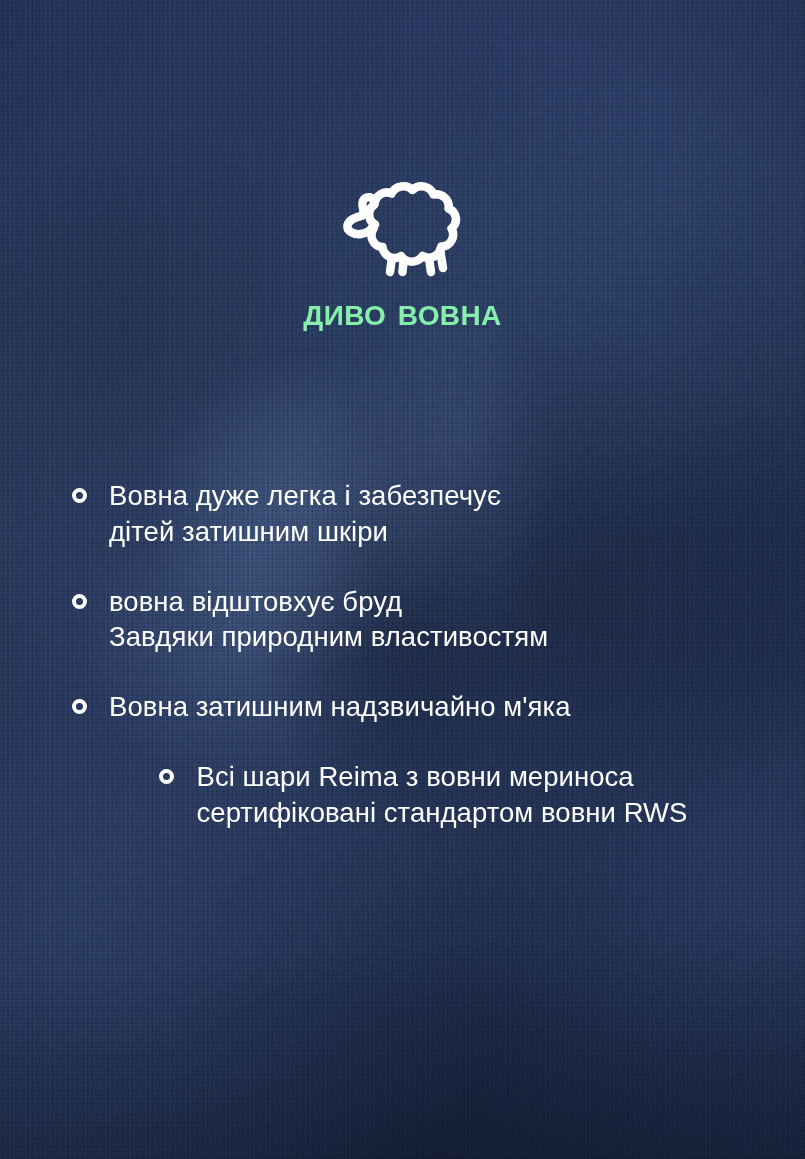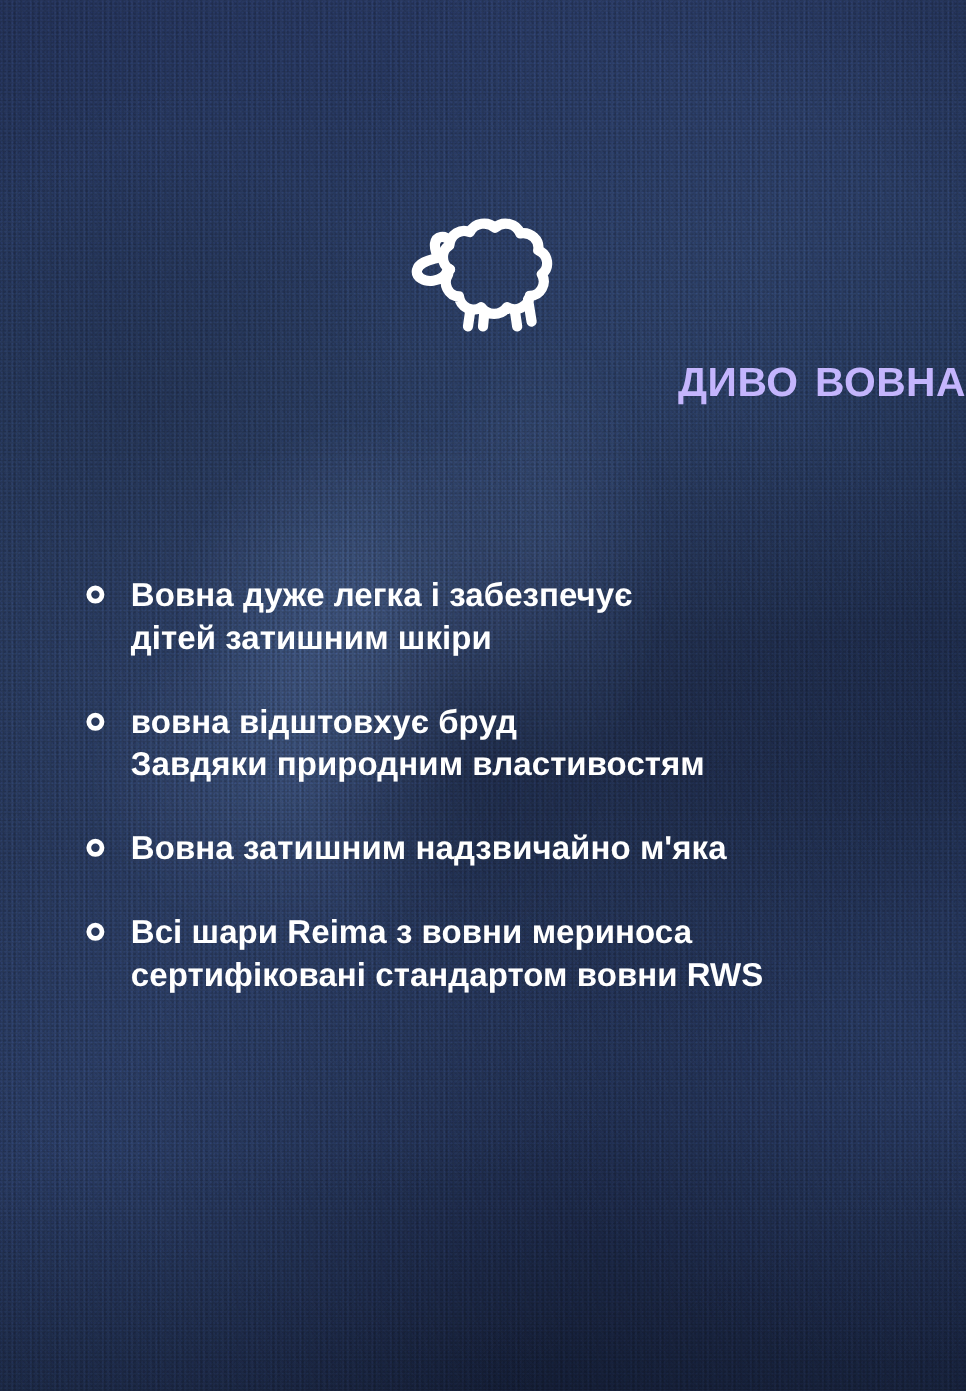--- a/index.html
+++ b/index.html
@@ -129,23 +129,23 @@
     right: 0;
     display: flex;
     justify-content: center;
   }
 
   .title {
     position: absolute;
     top: 291px;
     left: 0;
     right: 0;
-    text-align: right;
-    color: #c4b5fd;
-    font-size: 48px;
+    text-align: center;
+    color: #86efac;
+    font-size: 40px;
     line-height: 1.0;
     font-weight: 700;
     letter-spacing: .4px;
     font-variant: small-caps;
     text-transform: lowercase;
     white-space: nowrap;
   }
   .title::first-letter { font-size: 1em; }
 
   .bullets {
@@ -153,38 +153,38 @@
     left: 72px;
     top: 478px;
     right: 30px;
   }
 
   .bullet-row {
     display: flex;
     align-items: flex-start;
     margin-bottom: 34px;
   }
-  .bullet-row:last-child { margin-bottom: 16px; }
+  .bullet-row:last-child { margin-bottom: 16px; justify-content: center; }
 
   .bullet-dot {
     flex: 0 0 auto;
     width: 15px;
     height: 15px;
     border-radius: 50%;
     border: 4.5px solid #ffffff;
     box-sizing: border-box;
     margin-top: 10px;
     margin-right: 22px;
   }
 
   .bullet-text {
     color: #ffffff;
     font-size: 27.5px;
     line-height: 1.30;
-    font-weight: 700;
+    font-weight: 400;
     letter-spacing: .05px;
   }
   .bullet-text .ln { display: block; white-space: nowrap; }
 </style>
 </head>
 <body>
 
 <div id="poster">
 
   <div class="tex tex-base"></div>

